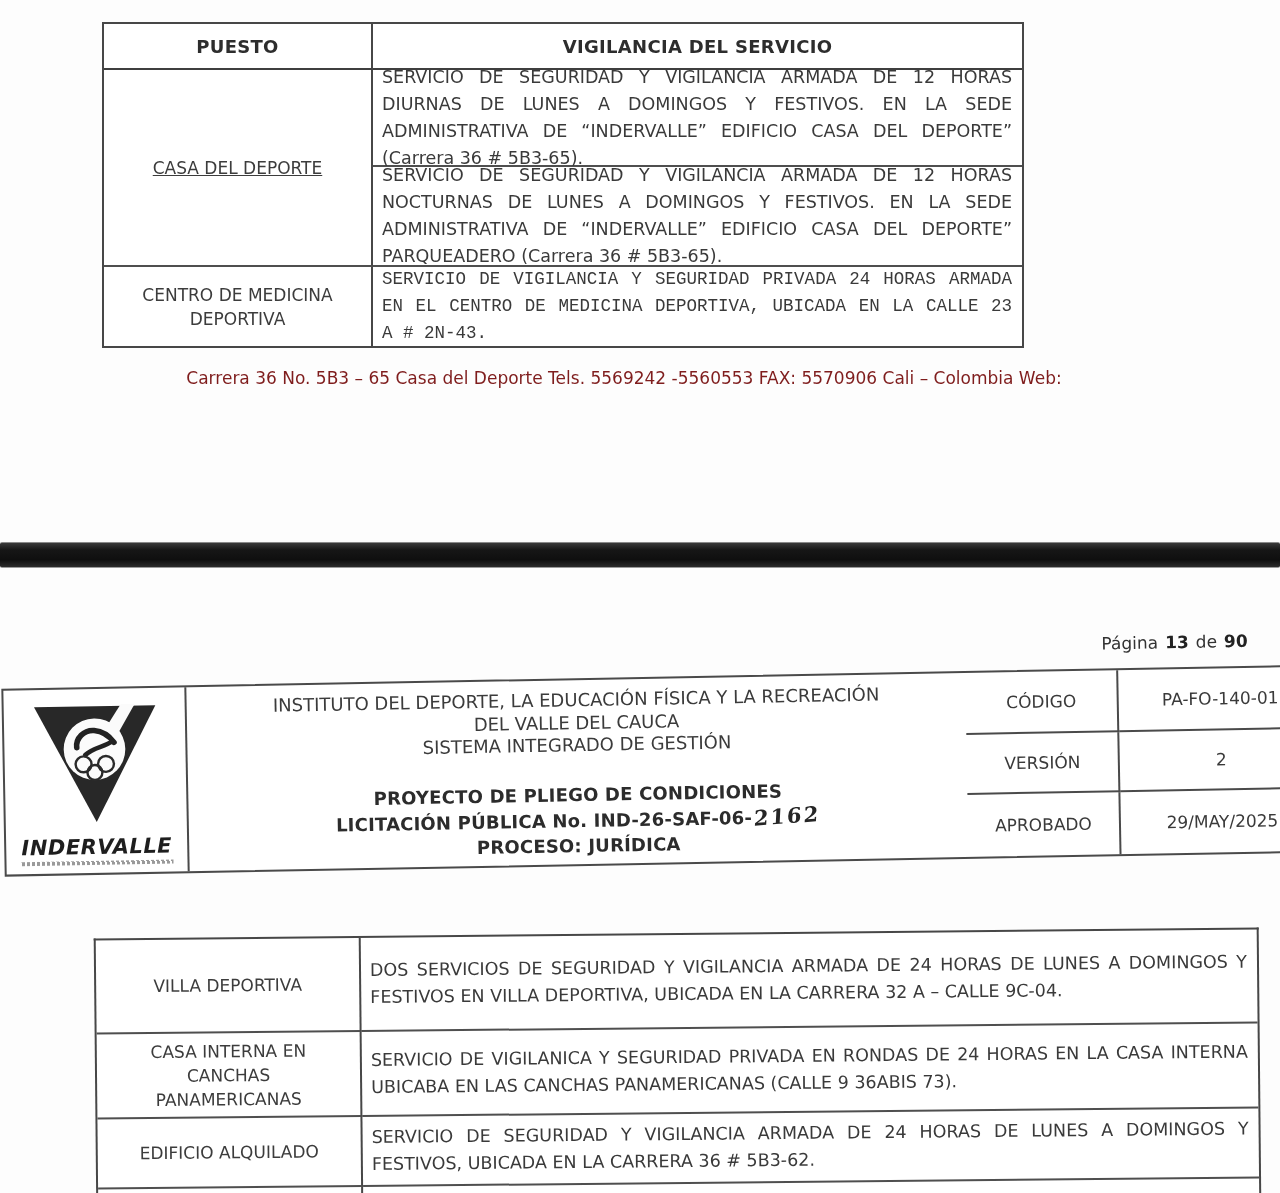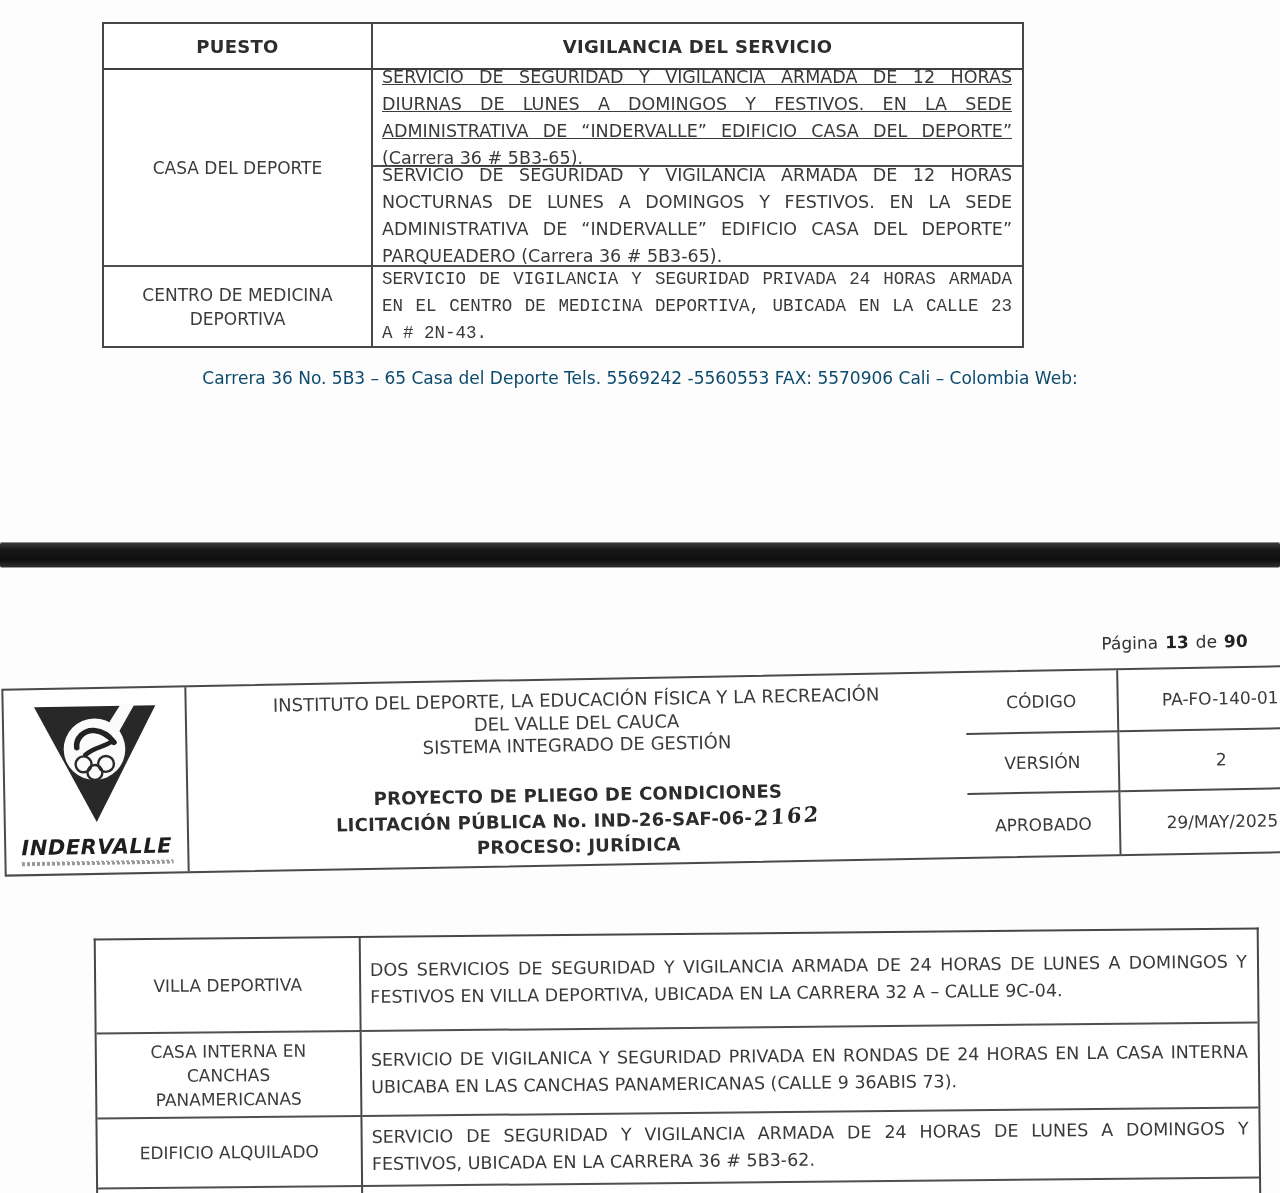--- a/index.html
+++ b/index.html
@@ -24,30 +24,30 @@
     letter-spacing:.3px;border-bottom:2px solid #3f3f3f;
   }
   .puesto{justify-content:center;text-align:center;font-size:17px;line-height:24px;}
   .puesto .pw{display:inline-block;max-width:210px;}
   .puesto .pw.narrow{max-width:160px;}
   .desc{padding:4px 10px 4px 9px;}
   .desc span{
     display:block;width:100%;text-align:justify;
     font-size:17.5px;line-height:27px;color:#3a3a3a;
   }
-  .g-r2c1{grid-row:2/4;grid-column:1;}
-  .g-r2c2{grid-row:2;grid-column:2;text-decoration:underline;}
+  .g-r2c1{grid-row:2/4;grid-column:1;text-decoration:underline;}
+  .g-r2c2{grid-row:2;grid-column:2;}
   .g-r3c2{grid-row:3;grid-column:2;align-items:center;}
   .g-r4c1{grid-row:4;grid-column:1;}
   .g-r4c2{grid-row:4;grid-column:2;font-family:Liberation Mono, monospace;}
 
   
   .footer{
-    position:absolute;top:366px;left:60px;width:1160px;
-    text-align:center;font-size:17px;line-height:24.5px;color:#0c4a6e;
+    position:absolute;top:366px;left:44px;width:1160px;
+    text-align:center;font-size:17px;line-height:24.5px;color:#7f1d1d;
   }
   .footer .link{text-decoration:underline;text-underline-offset:3px;}
 
   
   .divider-bar{
     position:absolute;top:542px;left:0;width:1280px;height:26px;
     background:linear-gradient(#3a3a3a,#161616 30%,#0f0f0f 70%,#2c2c2c);
     border-top:1.5px solid #8a8a8a;border-bottom:1.5px solid #9a9a9a;
     border-radius:2px;box-sizing:border-box;
   }

